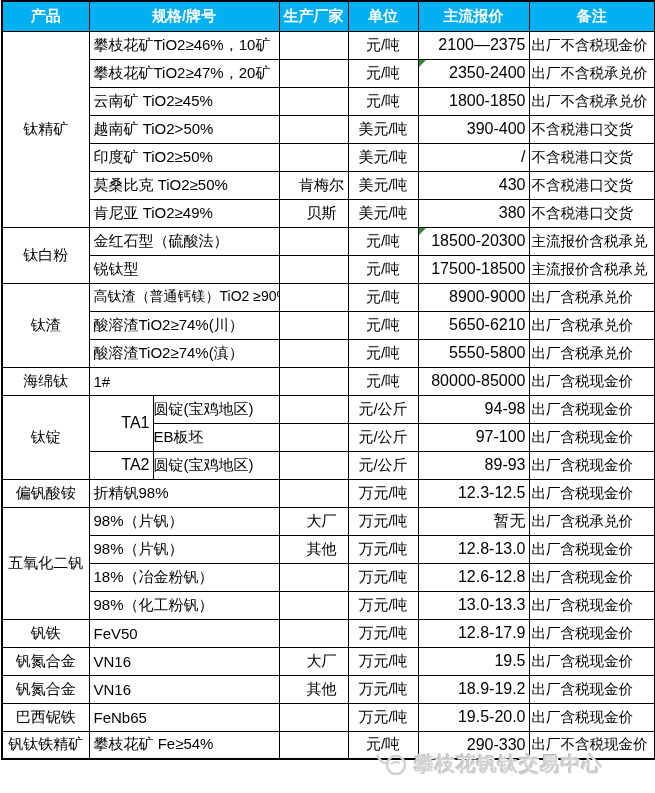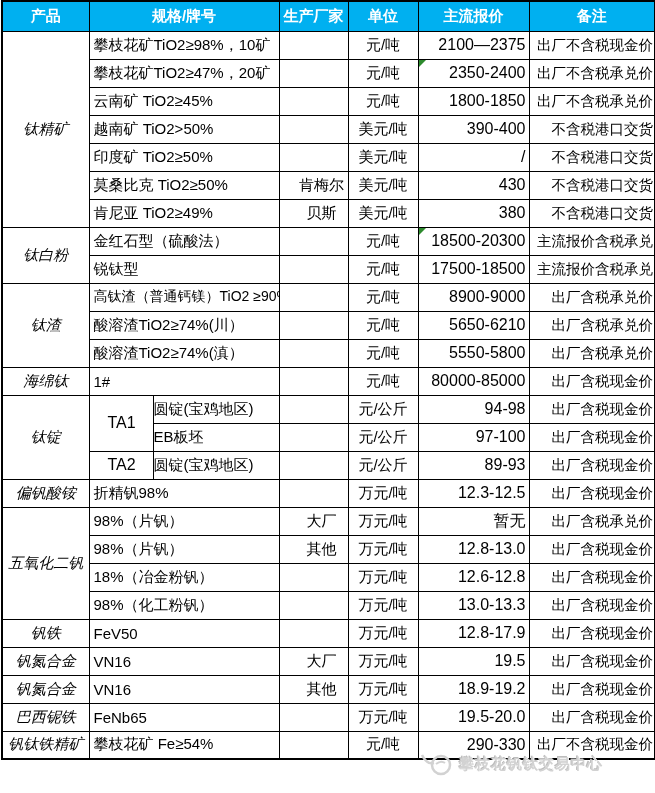--- a/index.html
+++ b/index.html
@@ -38,49 +38,49 @@
   tbody tr { height: 28px; }
 
   thead th {
     background: #00b0f0;
     color: #ffffff;
     font-weight: bold;
     font-size: 15px;
     text-align: center;
   }
 
-  .c-product { text-align: center; font-size: 15px; padding: 0 1px; font-style: italic; }
+  .c-product { text-align: center; font-size: 15px; padding: 0 1px; }
   .c-spec    { text-align: left;  font-size: 15px; padding-left: 4px; }
   .c-spec.small { font-size: 14px; }
-  .c-speca   { text-align: center;  font-size: 16px; padding-left: 4px; }
+  .c-speca   { text-align: right;  font-size: 16px; padding-left: 4px; }
   .c-specb   { text-align: left;  font-size: 15px; padding-left: 0; }
   .c-maker   { text-align: center; font-size: 15px; padding-left: 19px; }
   .c-unit    { text-align: center; font-size: 15px; padding: 0 1px; }
   .c-price   { text-align: right; font-size: 16px; position: relative; }
-  .c-note    { text-align: right;  font-size: 14.5px; padding: 0 1px 0 2px; margin-top: 16px; }
+  .c-note    { text-align: left;  font-size: 14.5px; padding: 0 1px 0 2px; margin-top: 16px; }
 
   .corner {
     position: absolute;
     top: 0; left: 0;
     width: 0; height: 0;
     border-top: 7px solid #2d8a2d;
     border-right: 7px solid transparent;
   }
 
   .watermark {
     position: absolute;
     top: 750px;
     right: 4px;
     display: flex;
     align-items: center;
     gap: 5px;
     pointer-events: none;
   }
   .watermark .wm-text {
-    font-size: 15px;
+    font-size: 20px;
     font-weight: bold;
     letter-spacing: 1px;
     color: #d2d2d2;
     text-shadow: 1px 1px 0 #ffffff, -1px -1px 0 #bdbdbd;
   }
 </style>
 </head>
 <body>
 
 <div class="page">
@@ -101,21 +101,21 @@
           <th colspan="2">规格/牌号</th>
           <th>生产厂家</th>
           <th>单位</th>
           <th>主流报价</th>
           <th>备注</th>
         </tr>
     </thead>
     <tbody id="tbody">
         <tr>
           <td class="c-product" rowspan="7">钛精矿</td>
-          <td class="c-spec" colspan="2">攀枝花矿TiO2≥98%，10矿</td>
+          <td class="c-spec" colspan="2">攀枝花矿TiO2≥46%，10矿</td>
           <td class="c-maker"></td>
           <td class="c-unit">元/吨</td>
           <td class="c-price">2100—2375</td>
           <td class="c-note">出厂不含税现金价</td>
         </tr>
         <tr>
           <td class="c-spec" colspan="2">攀枝花矿TiO2≥47%，20矿</td>
           <td class="c-maker"></td>
           <td class="c-unit">元/吨</td>
           <td class="c-price">2350-2400<span class="corner"></span></td>

